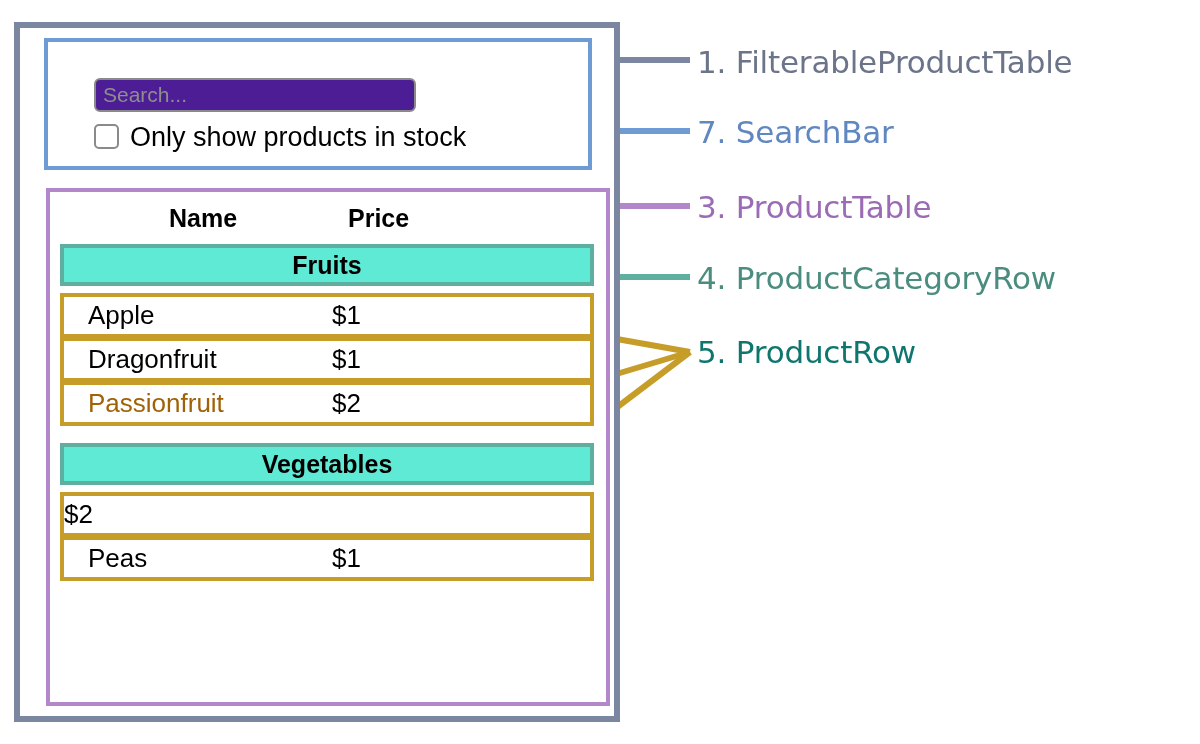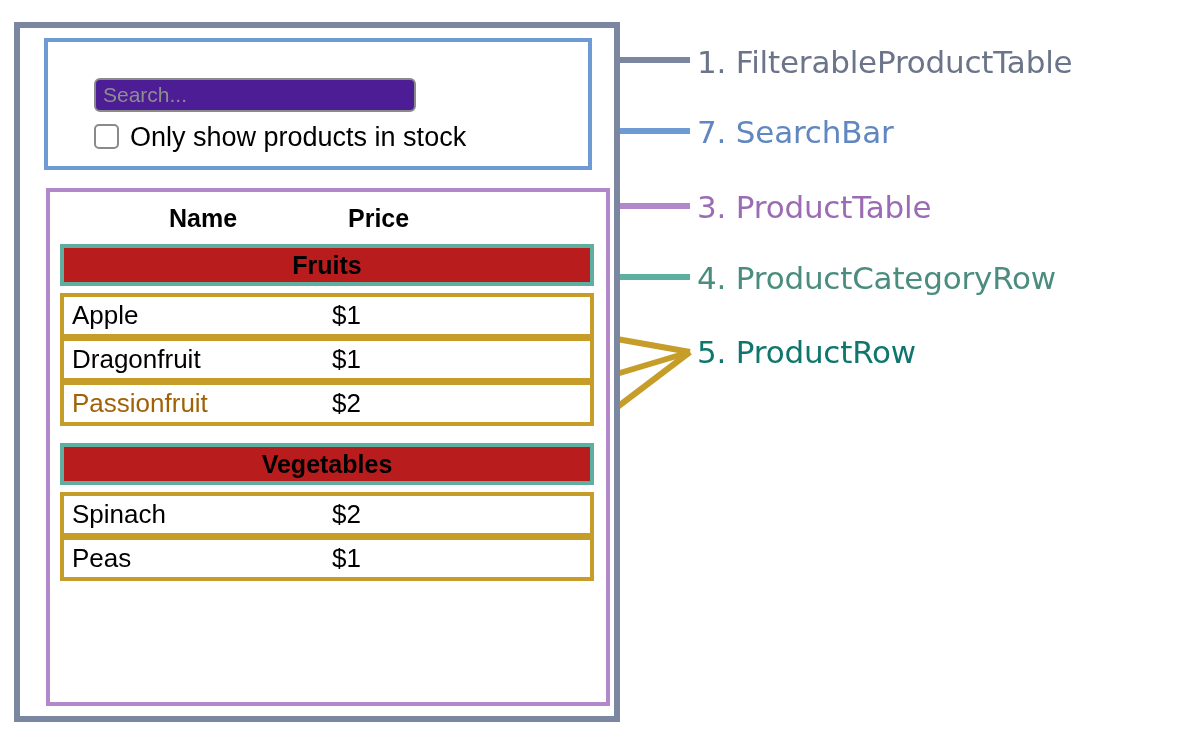--- a/index.html
+++ b/index.html
@@ -122,21 +122,21 @@
     color: #000000;
   }
   .col-name { width: 274px; text-align: center; }
   .col-price { width: 180px; text-align: left; padding-left: 8px; }
 
   .category-row {
     height: 42px;
     width: 534px;
     border: 4px solid #5fafa0;
     box-sizing: border-box;
-    background: #b91c1c;
+    background: #5eead4;
     display: flex;
     align-items: center;
     justify-content: center;
   }
   .category-row span {
     font-family: "Liberation Sans", sans-serif;
     font-size: 25px;
     font-weight: bold;
     color: #000000;
   }
@@ -146,21 +146,21 @@
     width: 534px;
     border: 4px solid #c59d28;
     box-sizing: border-box;
     background: #ffffff;
     display: flex;
     align-items: center;
     margin-top: -1px;
   }
   .product-row .p-name {
     width: 268px;
-    padding-left: 8px;
+    padding-left: 24px;
     font-family: "Liberation Sans", sans-serif;
     font-size: 26px;
     color: #000000;
     box-sizing: border-box;
   }
   .product-row .p-price {
     font-family: "Liberation Sans", sans-serif;
     font-size: 26px;
     color: #000000;
   }
@@ -245,21 +245,20 @@
       </div>
 
       <div class="group-gap"></div>
 
       <div class="category-row">
         <span>Vegetables</span>
       </div>
       <div class="cat-gap"></div>
 
       <div class="product-row">
-        <div class="p-name">Spinach</div>
         <div class="p-price">$2</div>
       </div>
 
 
       <div class="product-row">
         <div class="p-name">Peas</div>
         <div class="p-price">$1</div>
       </div>
 
     </div>

